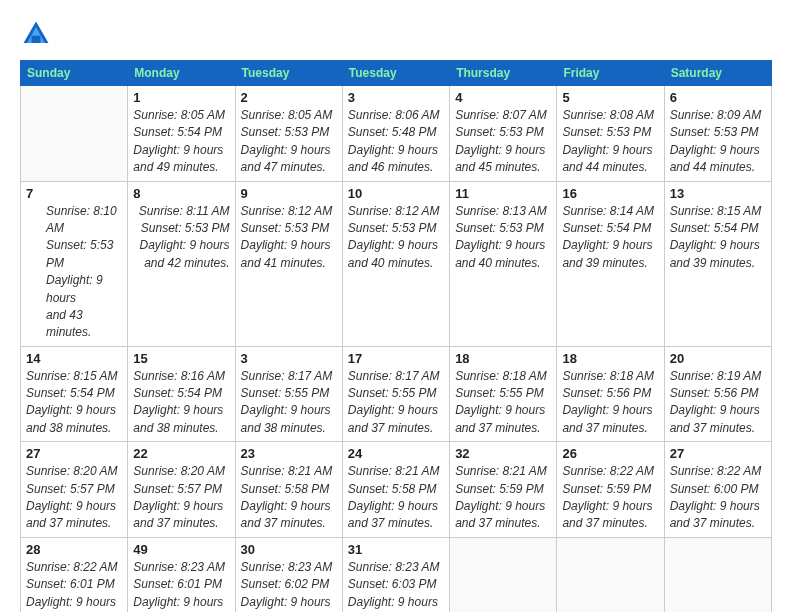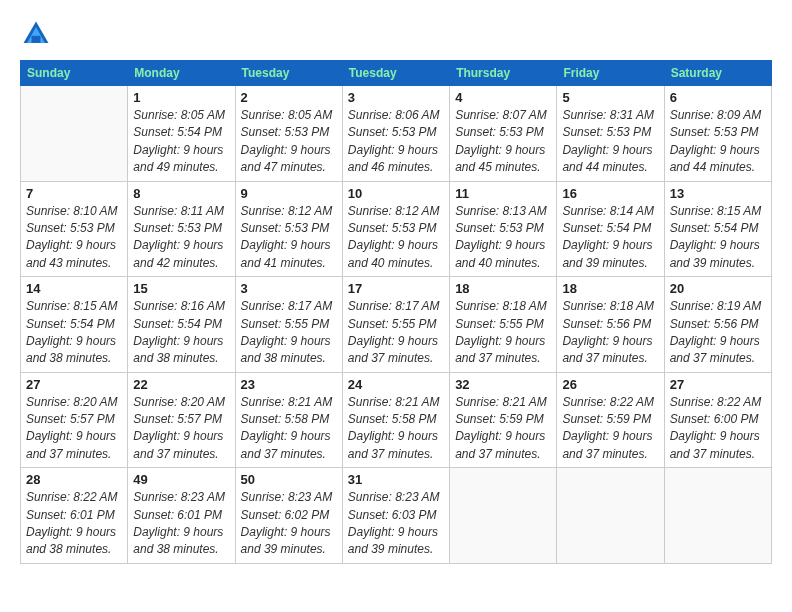--- a/index.html
+++ b/index.html
@@ -135,57 +135,57 @@
           <td>
             <span class="day-number">2</span>
             <div class="day-info" style="white-space: pre-line;">Sunrise: 8:05 AM
 Sunset: 5:53 PM
 Daylight: 9 hours
 and 47 minutes.</div>
           </td>
           <td>
             <span class="day-number">3</span>
             <div class="day-info" style="white-space: pre-line;">Sunrise: 8:06 AM
-Sunset: 5:53 PM
+Sunset: 5:48 PM
 Daylight: 9 hours
 and 46 minutes.</div>
           </td>
           <td>
             <span class="day-number">4</span>
             <div class="day-info" style="white-space: pre-line;">Sunrise: 8:07 AM
 Sunset: 5:53 PM
 Daylight: 9 hours
 and 45 minutes.</div>
           </td>
           <td>
             <span class="day-number">5</span>
-            <div class="day-info" style="white-space: pre-line;">Sunrise: 8:31 AM
+            <div class="day-info" style="white-space: pre-line;">Sunrise: 8:08 AM
 Sunset: 5:53 PM
 Daylight: 9 hours
 and 44 minutes.</div>
           </td>
           <td>
             <span class="day-number">6</span>
             <div class="day-info" style="white-space: pre-line;">Sunrise: 8:09 AM
 Sunset: 5:53 PM
 Daylight: 9 hours
 and 44 minutes.</div>
           </td>
         </tr>
         <tr>
           <td>
             <span class="day-number">7</span>
-            <div class="day-info" style="white-space: pre-line;">Sunrise: 8:10 AM
+            <div class="day-info" style="white-space: pre-line; margin-left: 20px;">Sunrise: 8:10 AM
 Sunset: 5:53 PM
 Daylight: 9 hours
 and 43 minutes.</div>
           </td>
           <td>
             <span class="day-number">8</span>
-            <div class="day-info" style="white-space: pre-line;">Sunrise: 8:11 AM
+            <div class="day-info" style="white-space: pre-line; text-align: right;">Sunrise: 8:11 AM
 Sunset: 5:53 PM
 Daylight: 9 hours
 and 42 minutes.</div>
           </td>
           <td>
             <span class="day-number">9</span>
             <div class="day-info" style="white-space: pre-line;">Sunrise: 8:12 AM
 Sunset: 5:53 PM
 Daylight: 9 hours
 and 41 minutes.</div>
@@ -330,21 +330,21 @@
 and 38 minutes.</div>
           </td>
           <td>
             <span class="day-number">49</span>
             <div class="day-info" style="white-space: pre-line;">Sunrise: 8:23 AM
 Sunset: 6:01 PM
 Daylight: 9 hours
 and 38 minutes.</div>
           </td>
           <td>
-            <span class="day-number">50</span>
+            <span class="day-number">30</span>
             <div class="day-info" style="white-space: pre-line;">Sunrise: 8:23 AM
 Sunset: 6:02 PM
 Daylight: 9 hours
 and 39 minutes.</div>
           </td>
           <td>
             <span class="day-number">31</span>
             <div class="day-info" style="white-space: pre-line;">Sunrise: 8:23 AM
 Sunset: 6:03 PM
 Daylight: 9 hours

